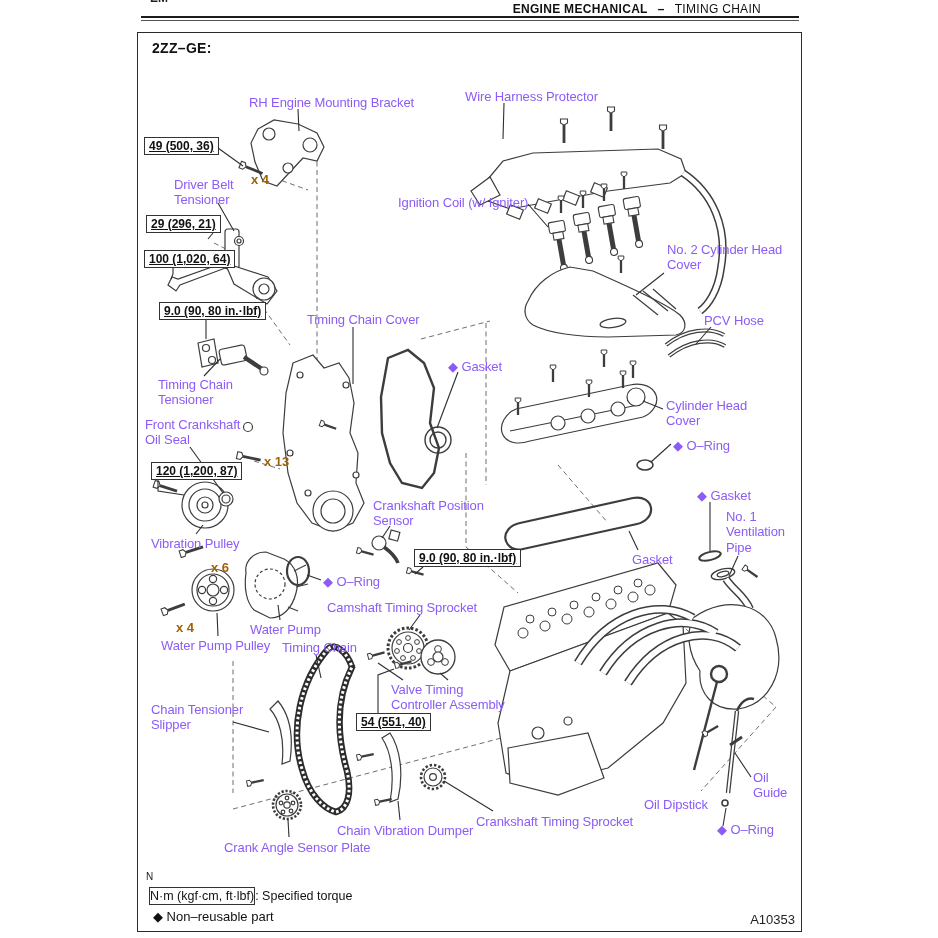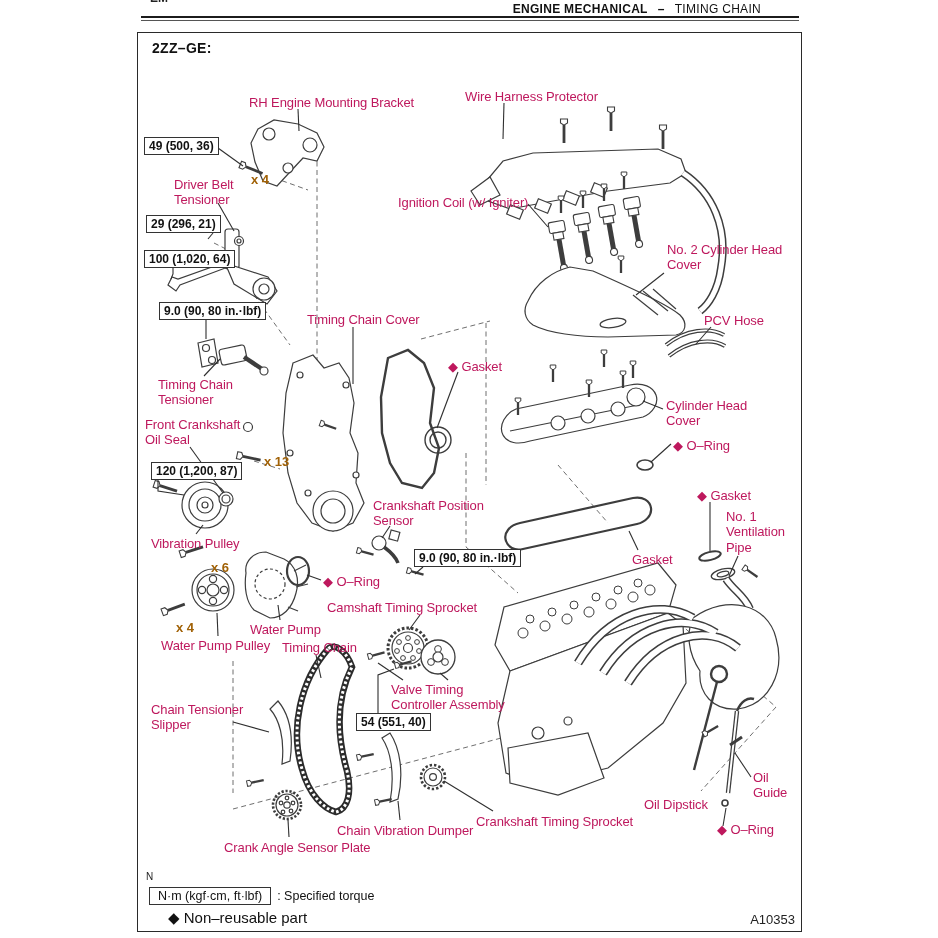--- a/index.html
+++ b/index.html
@@ -8,28 +8,28 @@
   .page-frag{position:absolute;left:150px;top:-9px;font-size:12px;font-weight:bold;color:#222;}
   .title-row{position:absolute;left:141px;top:2px;width:620px;text-align:right;font-size:12px;
              letter-spacing:.3px;white-space:nowrap;}
   .title-row .sec{font-weight:bold;}
   .title-row .sep{margin:0 10px;font-weight:bold;}
   .hrule{position:absolute;left:141px;top:16px;width:658px;height:2px;
          border-top:2.4px solid #1c1c1c;border-bottom:1px solid #555;}
   .dbox{position:absolute;left:137px;top:32px;width:663px;height:898px;border:1.8px solid #2a2a2a;background:#fff;}
   .engcode{position:absolute;left:14px;top:7px;font-size:14px;font-weight:bold;letter-spacing:.3px;}
   svg.art{position:absolute;left:0;top:0;width:663px;height:898px;}
-  .lbl{position:absolute;font-size:13px;line-height:1.18;white-space:pre-line;color:#be185d;letter-spacing:-.1px;}
+  .lbl{position:absolute;font-size:13px;line-height:1.18;white-space:pre-line;color:#8b5cf6;letter-spacing:-.1px;}
   .tq{position:absolute;border:1.4px solid #333;padding:0 4px;font-weight:bold;font-size:12px;
-      line-height:16px;background:#fff;white-space:nowrap;color:#111;}
+      line-height:16px;background:#fff;white-space:nowrap;color:#111;text-decoration:underline;}
   .mult{position:absolute;font-size:13px;font-weight:bold;color:#a16207;}
   .legend-n{position:absolute;left:8px;top:838px;font-size:10px;color:#222;}
   .legend-row{position:absolute;left:11px;top:854px;font-size:12.5px;white-space:nowrap;}
-  .legend-row .box{display:inline-block;border:1.4px solid #333;padding:0 8px;line-height:16px;margin-right:6px;}
-  .legend-nr{position:absolute;left:30px;top:876px;font-size:15px;}
+  .legend-row .box{display:inline-block;border:1.4px solid #333;padding:0 0;line-height:16px;margin-right:0;}
+  .legend-nr{position:absolute;left:15px;top:876px;font-size:13px;}
   .figid{position:absolute;right:6px;bottom:4px;font-size:13px;color:#222;}
 </style>
 </head>
 <body>
 
 <div class="page">
 
   <div class="page-frag">EM–</div>
   <div class="title-row">
     <span class="sec">ENGINE MECHANICAL</span><span class="sep">–</span><span class="sub">TIMING CHAIN</span>

